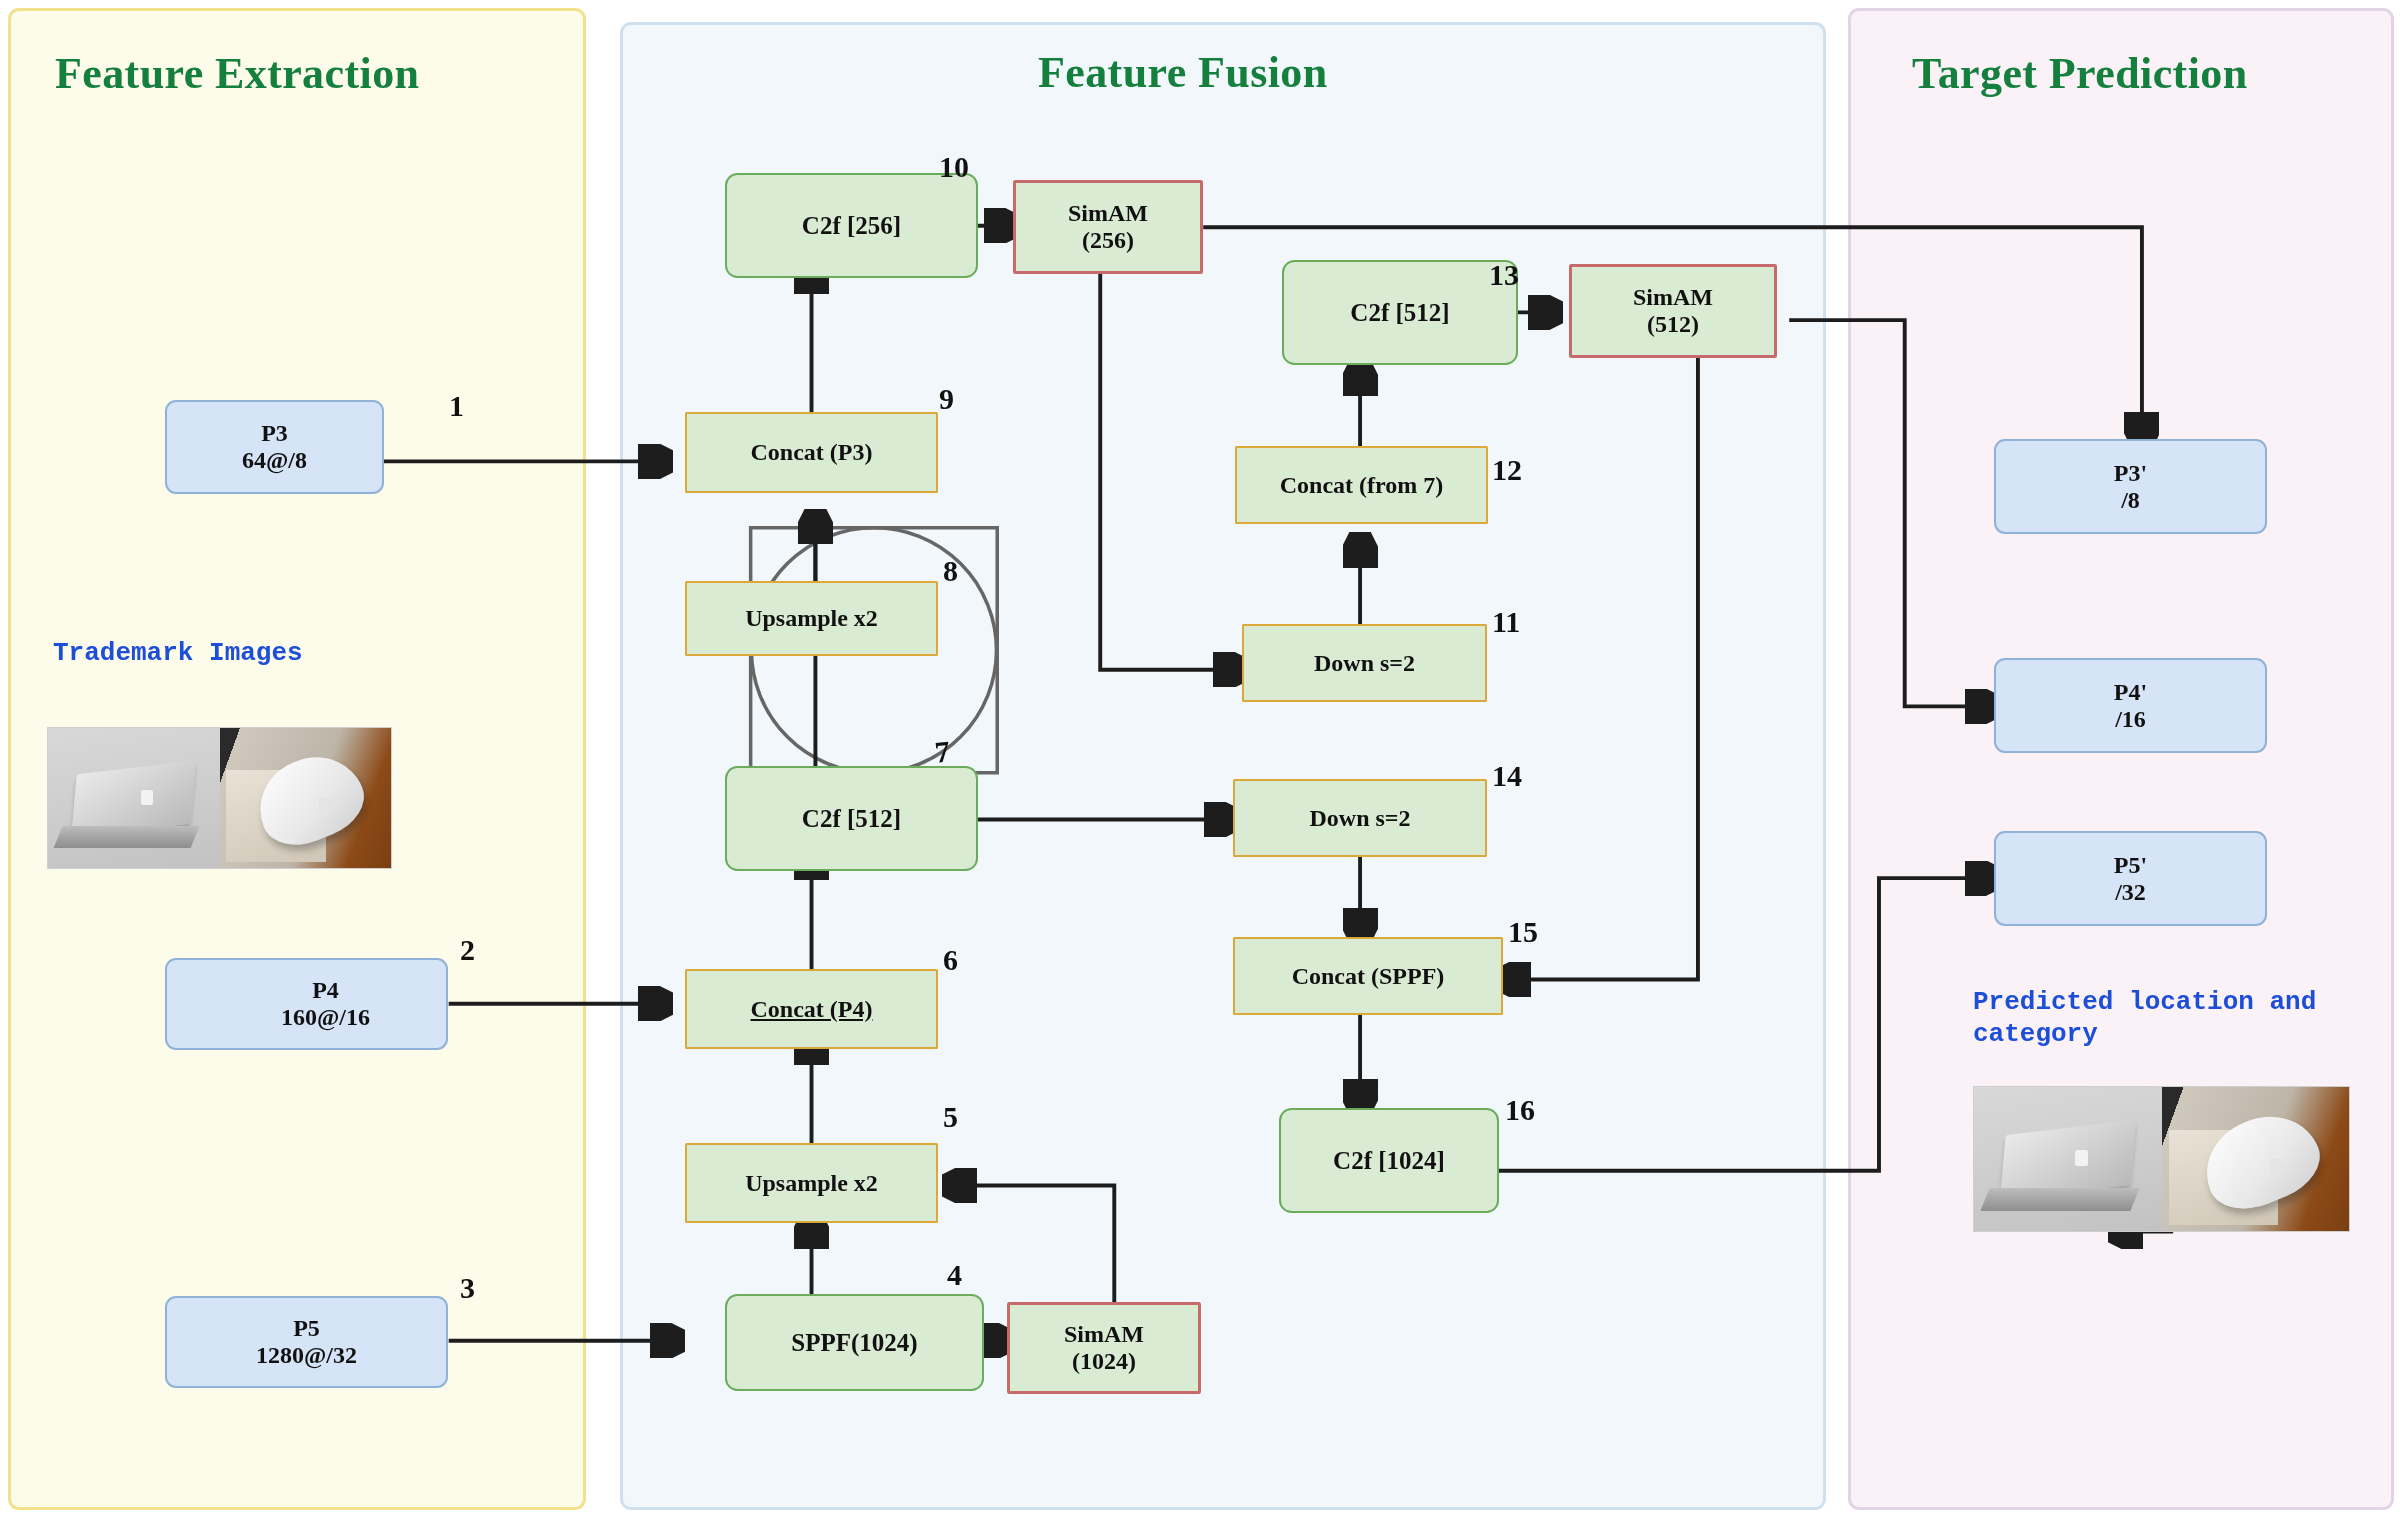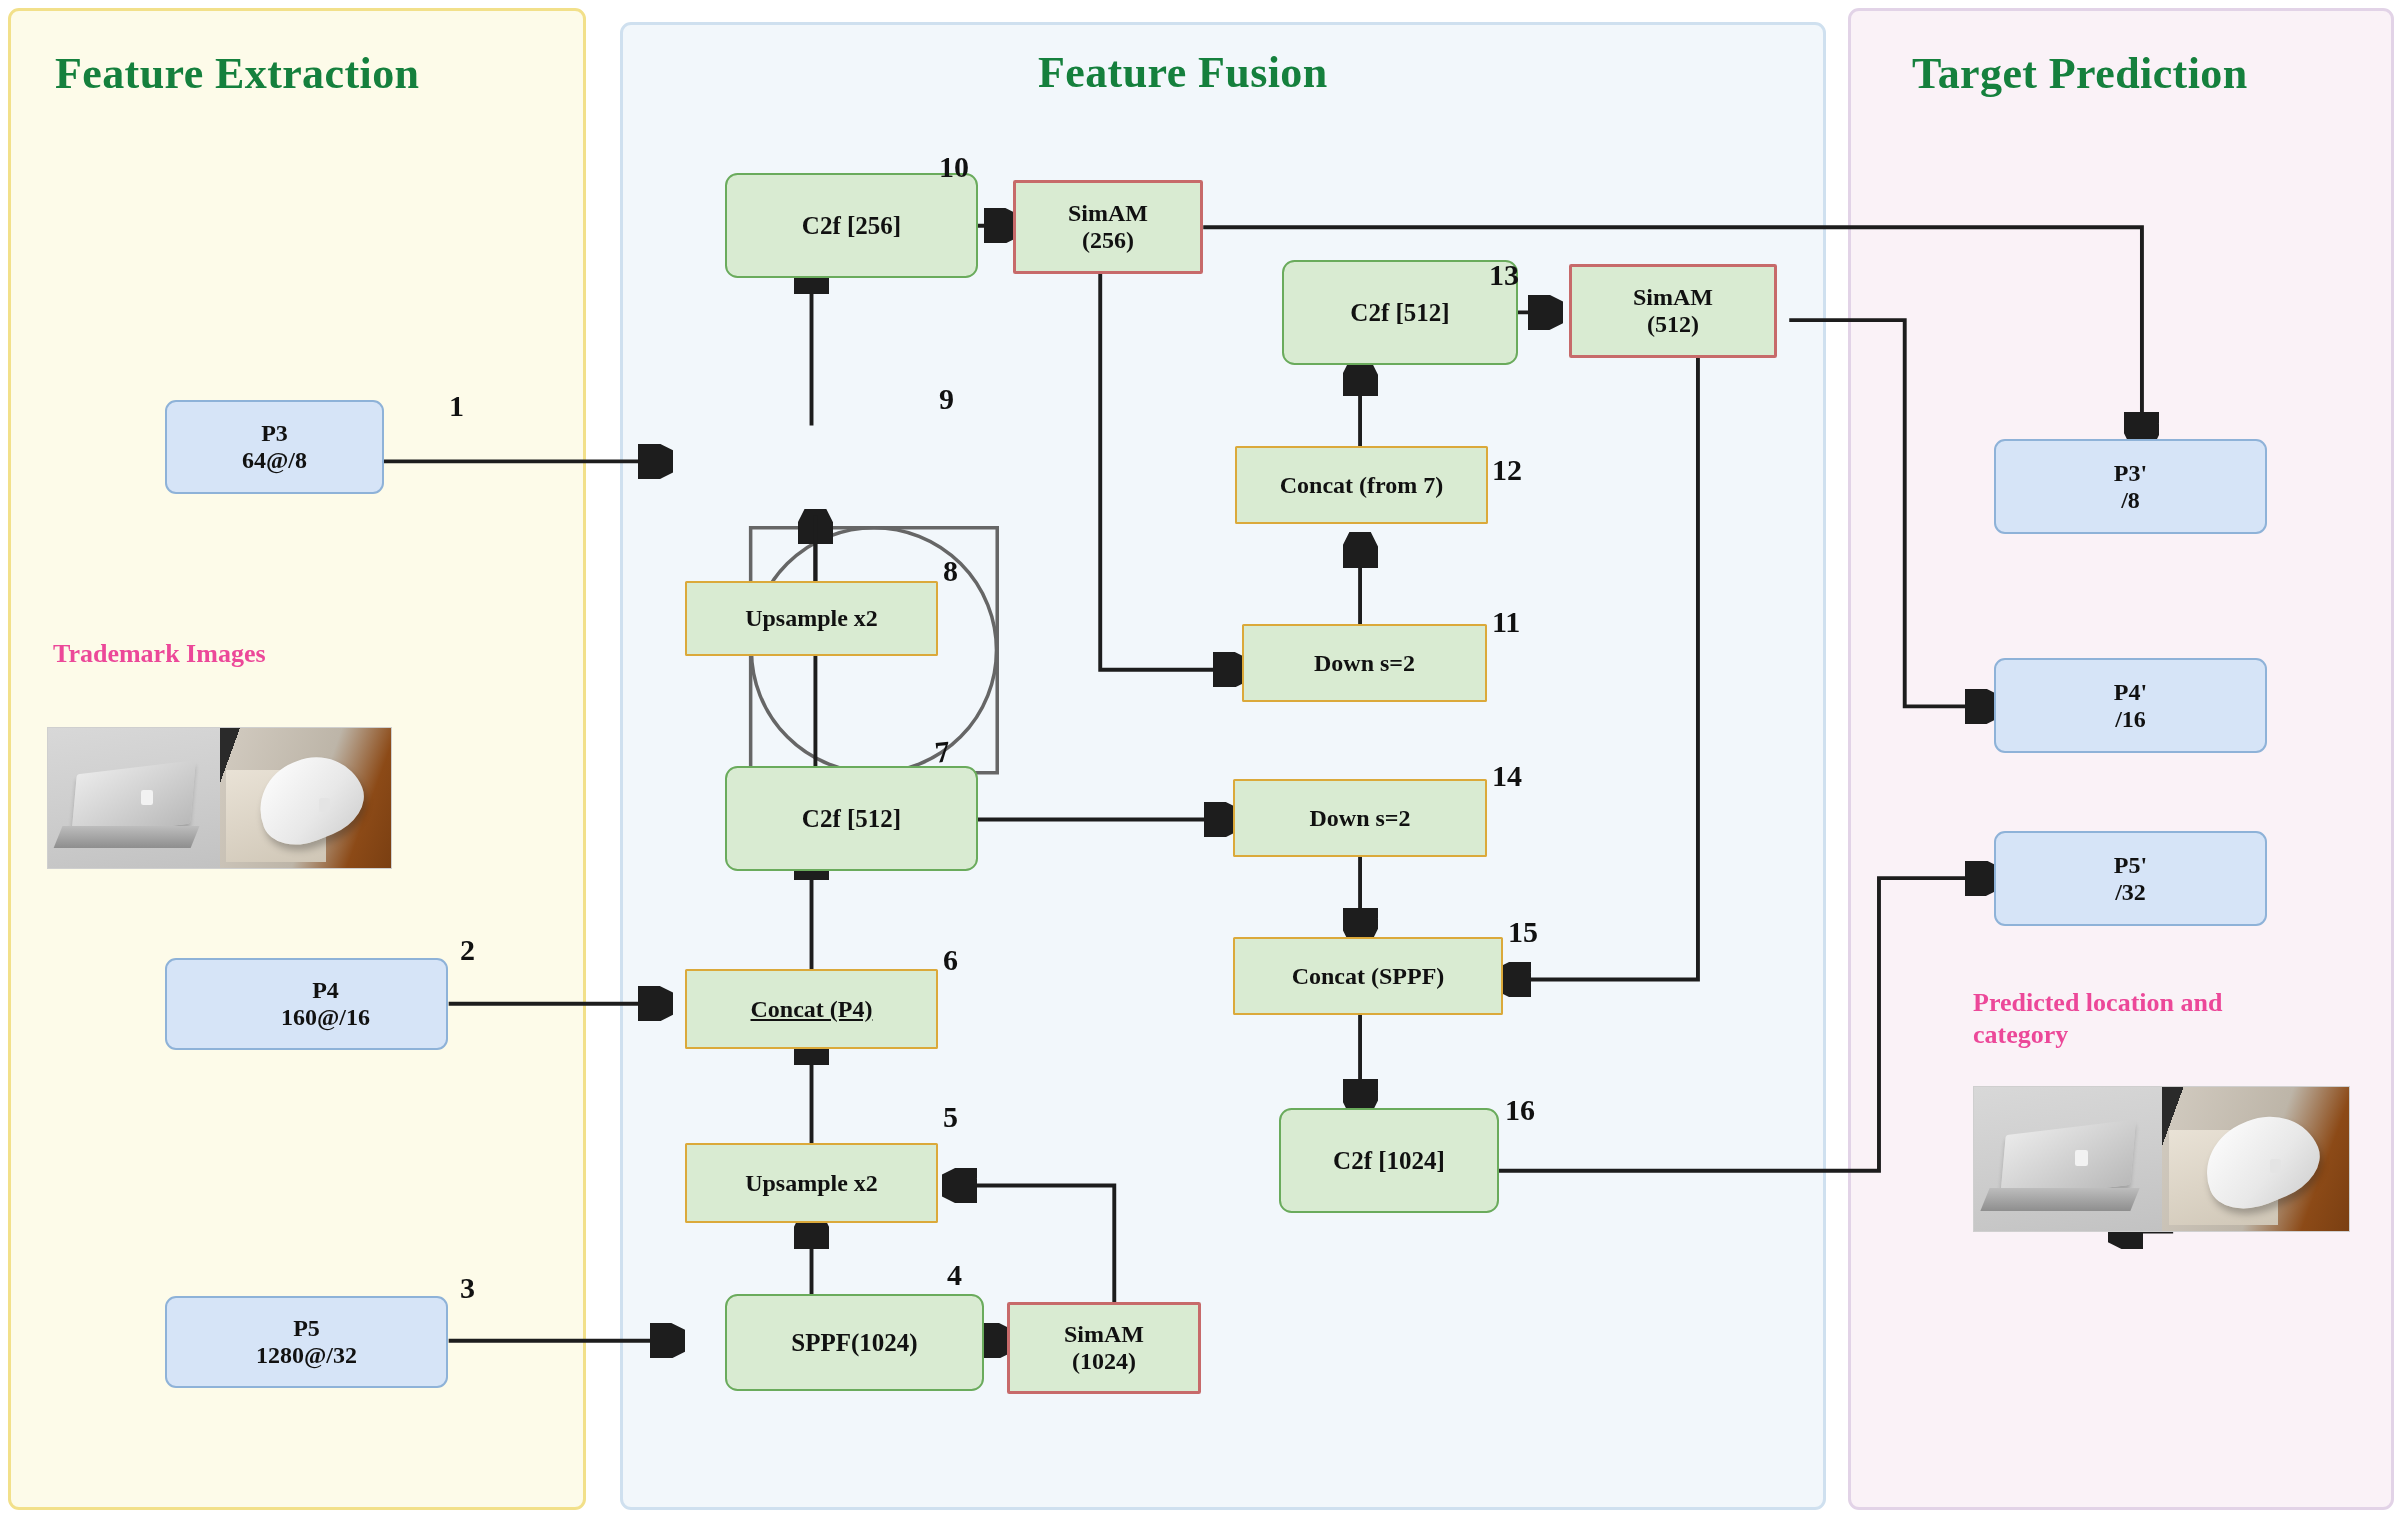--- a/index.html
+++ b/index.html
@@ -34,22 +34,22 @@
   .n-green-sq{background:#d9ebd2;border:2.3px solid #dba93a;border-radius:1.6px;
           font-size:24px;font-weight:bold;}
   .n-red{background:#d9ebd2;border:3.1px solid #c76a6a;border-radius:2.3px;
           font-size:24px;font-weight:bold;}
 
   
   .idx{position:absolute;font-family:"Liberation Serif",serif;font-weight:bold;
        font-size:30px;color:#111;z-index:8;}
 
   
-  .caption{position:absolute;font-family:Liberation Serif, serif;font-weight:bold;
-       font-size:26px;color:#ec4899;z-index:8;line-height:1.22;}
+  .caption{position:absolute;font-family:Liberation Mono, monospace;font-weight:bold;
+       font-size:26px;color:#1d4ed8;z-index:8;line-height:1.22;}
 
   
   .photos{position:absolute;display:flex;z-index:6;border:0.8px solid #cfcfcf;}
   .ph{position:relative;overflow:hidden;}
   .ph-laptop{background:linear-gradient(170deg,#d8d8d8 0%,#cfcfcf 45%,#c2c2c2 100%);}
   .ph-mouse{background:linear-gradient(110deg,#2a2a2a 0%,#2a2a2a 9%,#cfc8bd 9%,#bdb5a8 55%,#8c4a17 80%,#7a3f12 100%);}
   .lap-body{position:absolute;left:16%;top:28%;width:68%;height:46%;
        background:linear-gradient(150deg,#eaeaea,#b9b9b9);
        transform:skewX(-12deg) rotate(-7deg);border-radius:3.1px;
        box-shadow:0 4.7px 4.7px rgba(0,0,0,.18);}
@@ -182,20 +182,23 @@
   <div class="node n-green-round" style="left:685px;top:173px;width:253px;height:105px;">
     <span class="ln">C2f [256]</span>
   </div>
   <div class="idx" style="left:939px;top:150px;">10</div>
 
   <div class="node n-red" style="left:1013px;top:180px;width:190px;height:94px;">
     <span class="ln">SimAM</span>
     <span class="ln">(256)</span>
   </div>
 
+  <div class="node n-green-sq" style="left:685px;top:412px;width:253px;height:81px;">
+    <span class="ln">Concat (P3)</span>
+  </div>
   <div class="idx" style="left:939px;top:382px;">9</div>
 
   <div class="node n-green-sq" style="left:685px;top:581px;width:253px;height:75px;">
     <span class="ln">Upsample x2</span>
   </div>
   <div class="idx" style="left:943px;top:554px;">8</div>
 
   <div class="node n-green-round" style="left:685px;top:766px;width:253px;height:105px;">
     <span class="ln">C2f [512]</span>
   </div>

